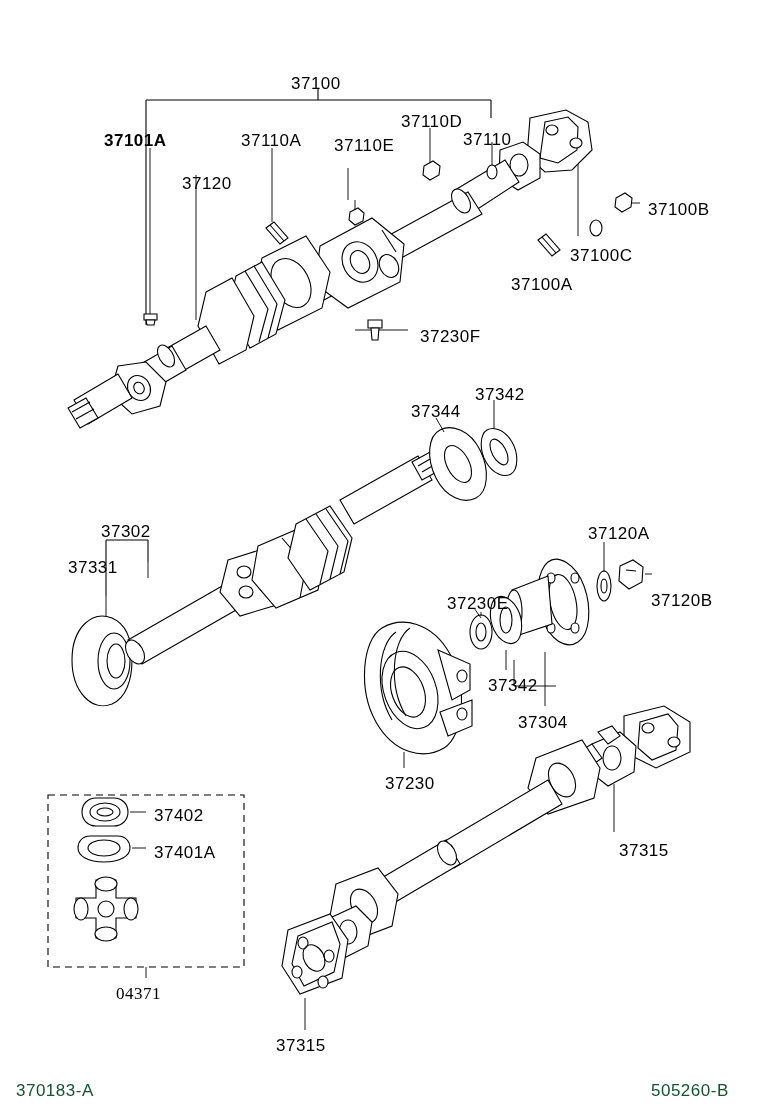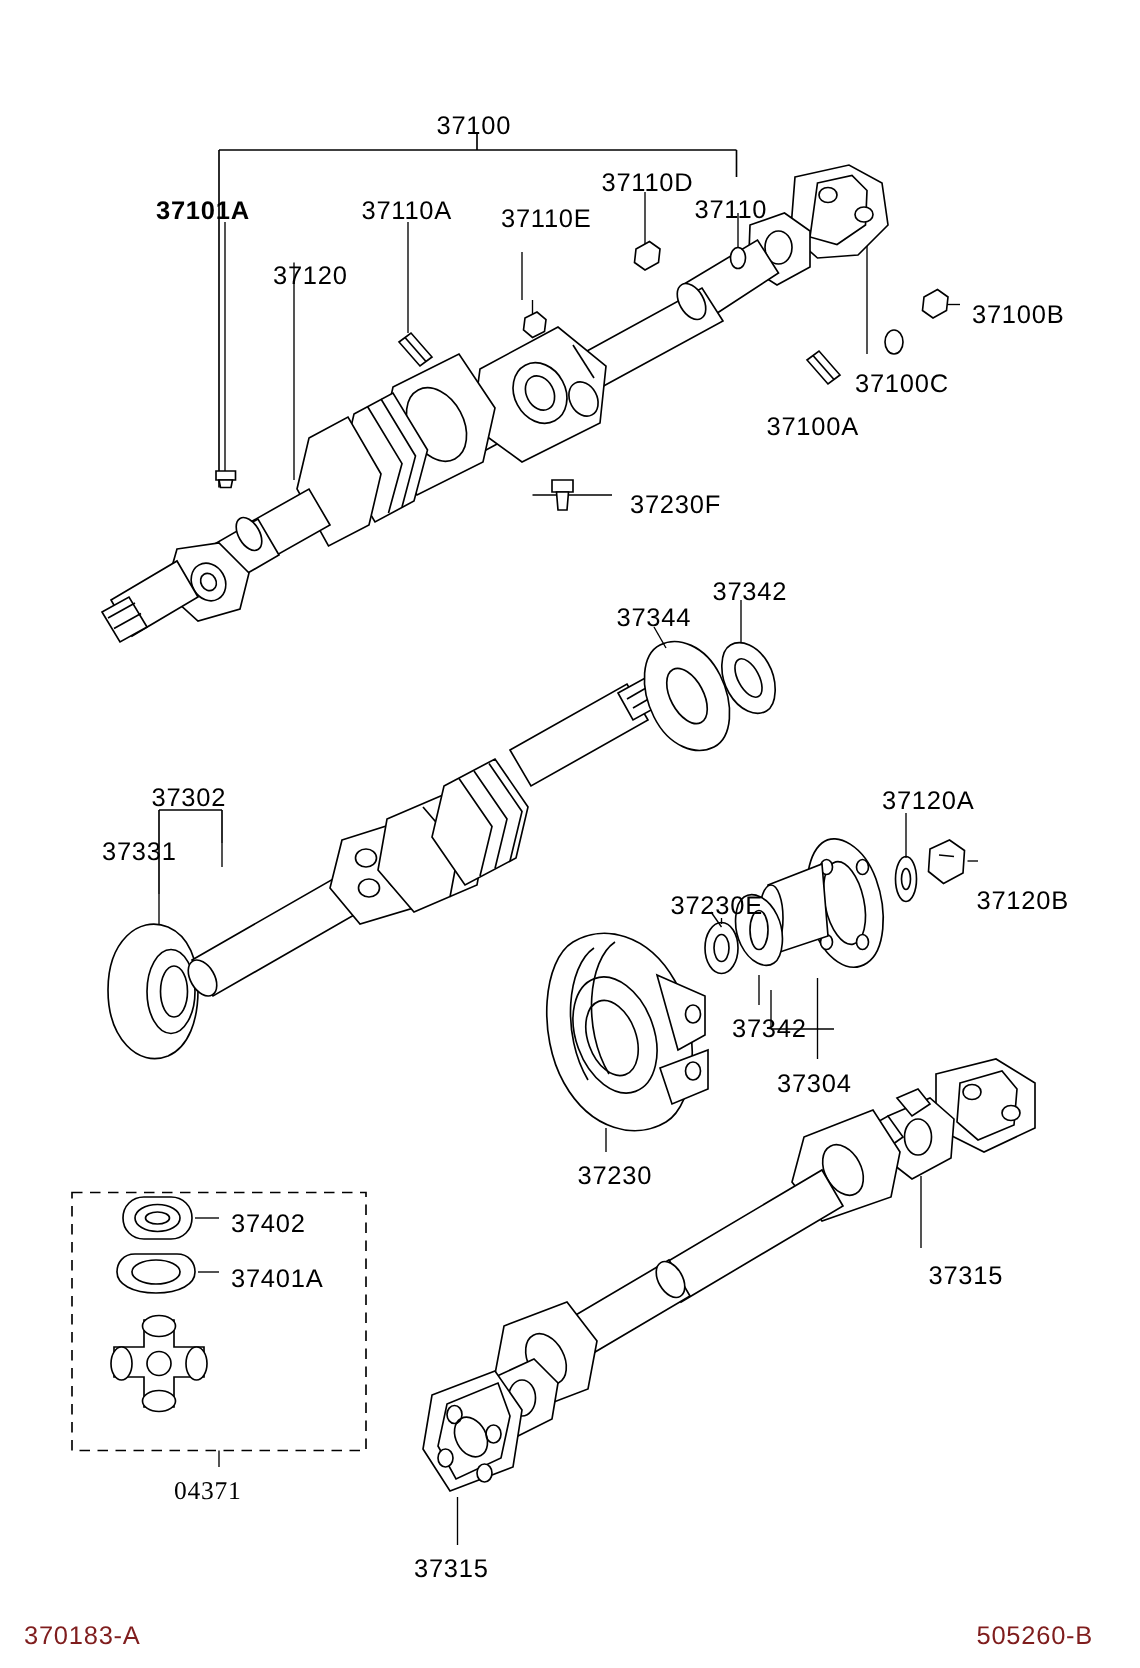--- a/index.html
+++ b/index.html
@@ -27,21 +27,21 @@
     letter-spacing: 0.5px;
     white-space: nowrap;
     color: #000;
     font-family: "Liberation Sans", sans-serif;
   }
   .footer-label {
     position: absolute;
     font-size: 17px;
     letter-spacing: 0.5px;
     white-space: nowrap;
-    color: #7f1d1d;
+    color: #14532d;
   }
   svg.art {
     position: absolute;
     left: 0; top: 0;
     width: 760px;
     height: 1112px;
     pointer-events: none;
   }
   .ln { stroke: #000; stroke-width: 1.1; fill: none; }
   .ln-thin { stroke: #000; stroke-width: 0.9; fill: none; }

